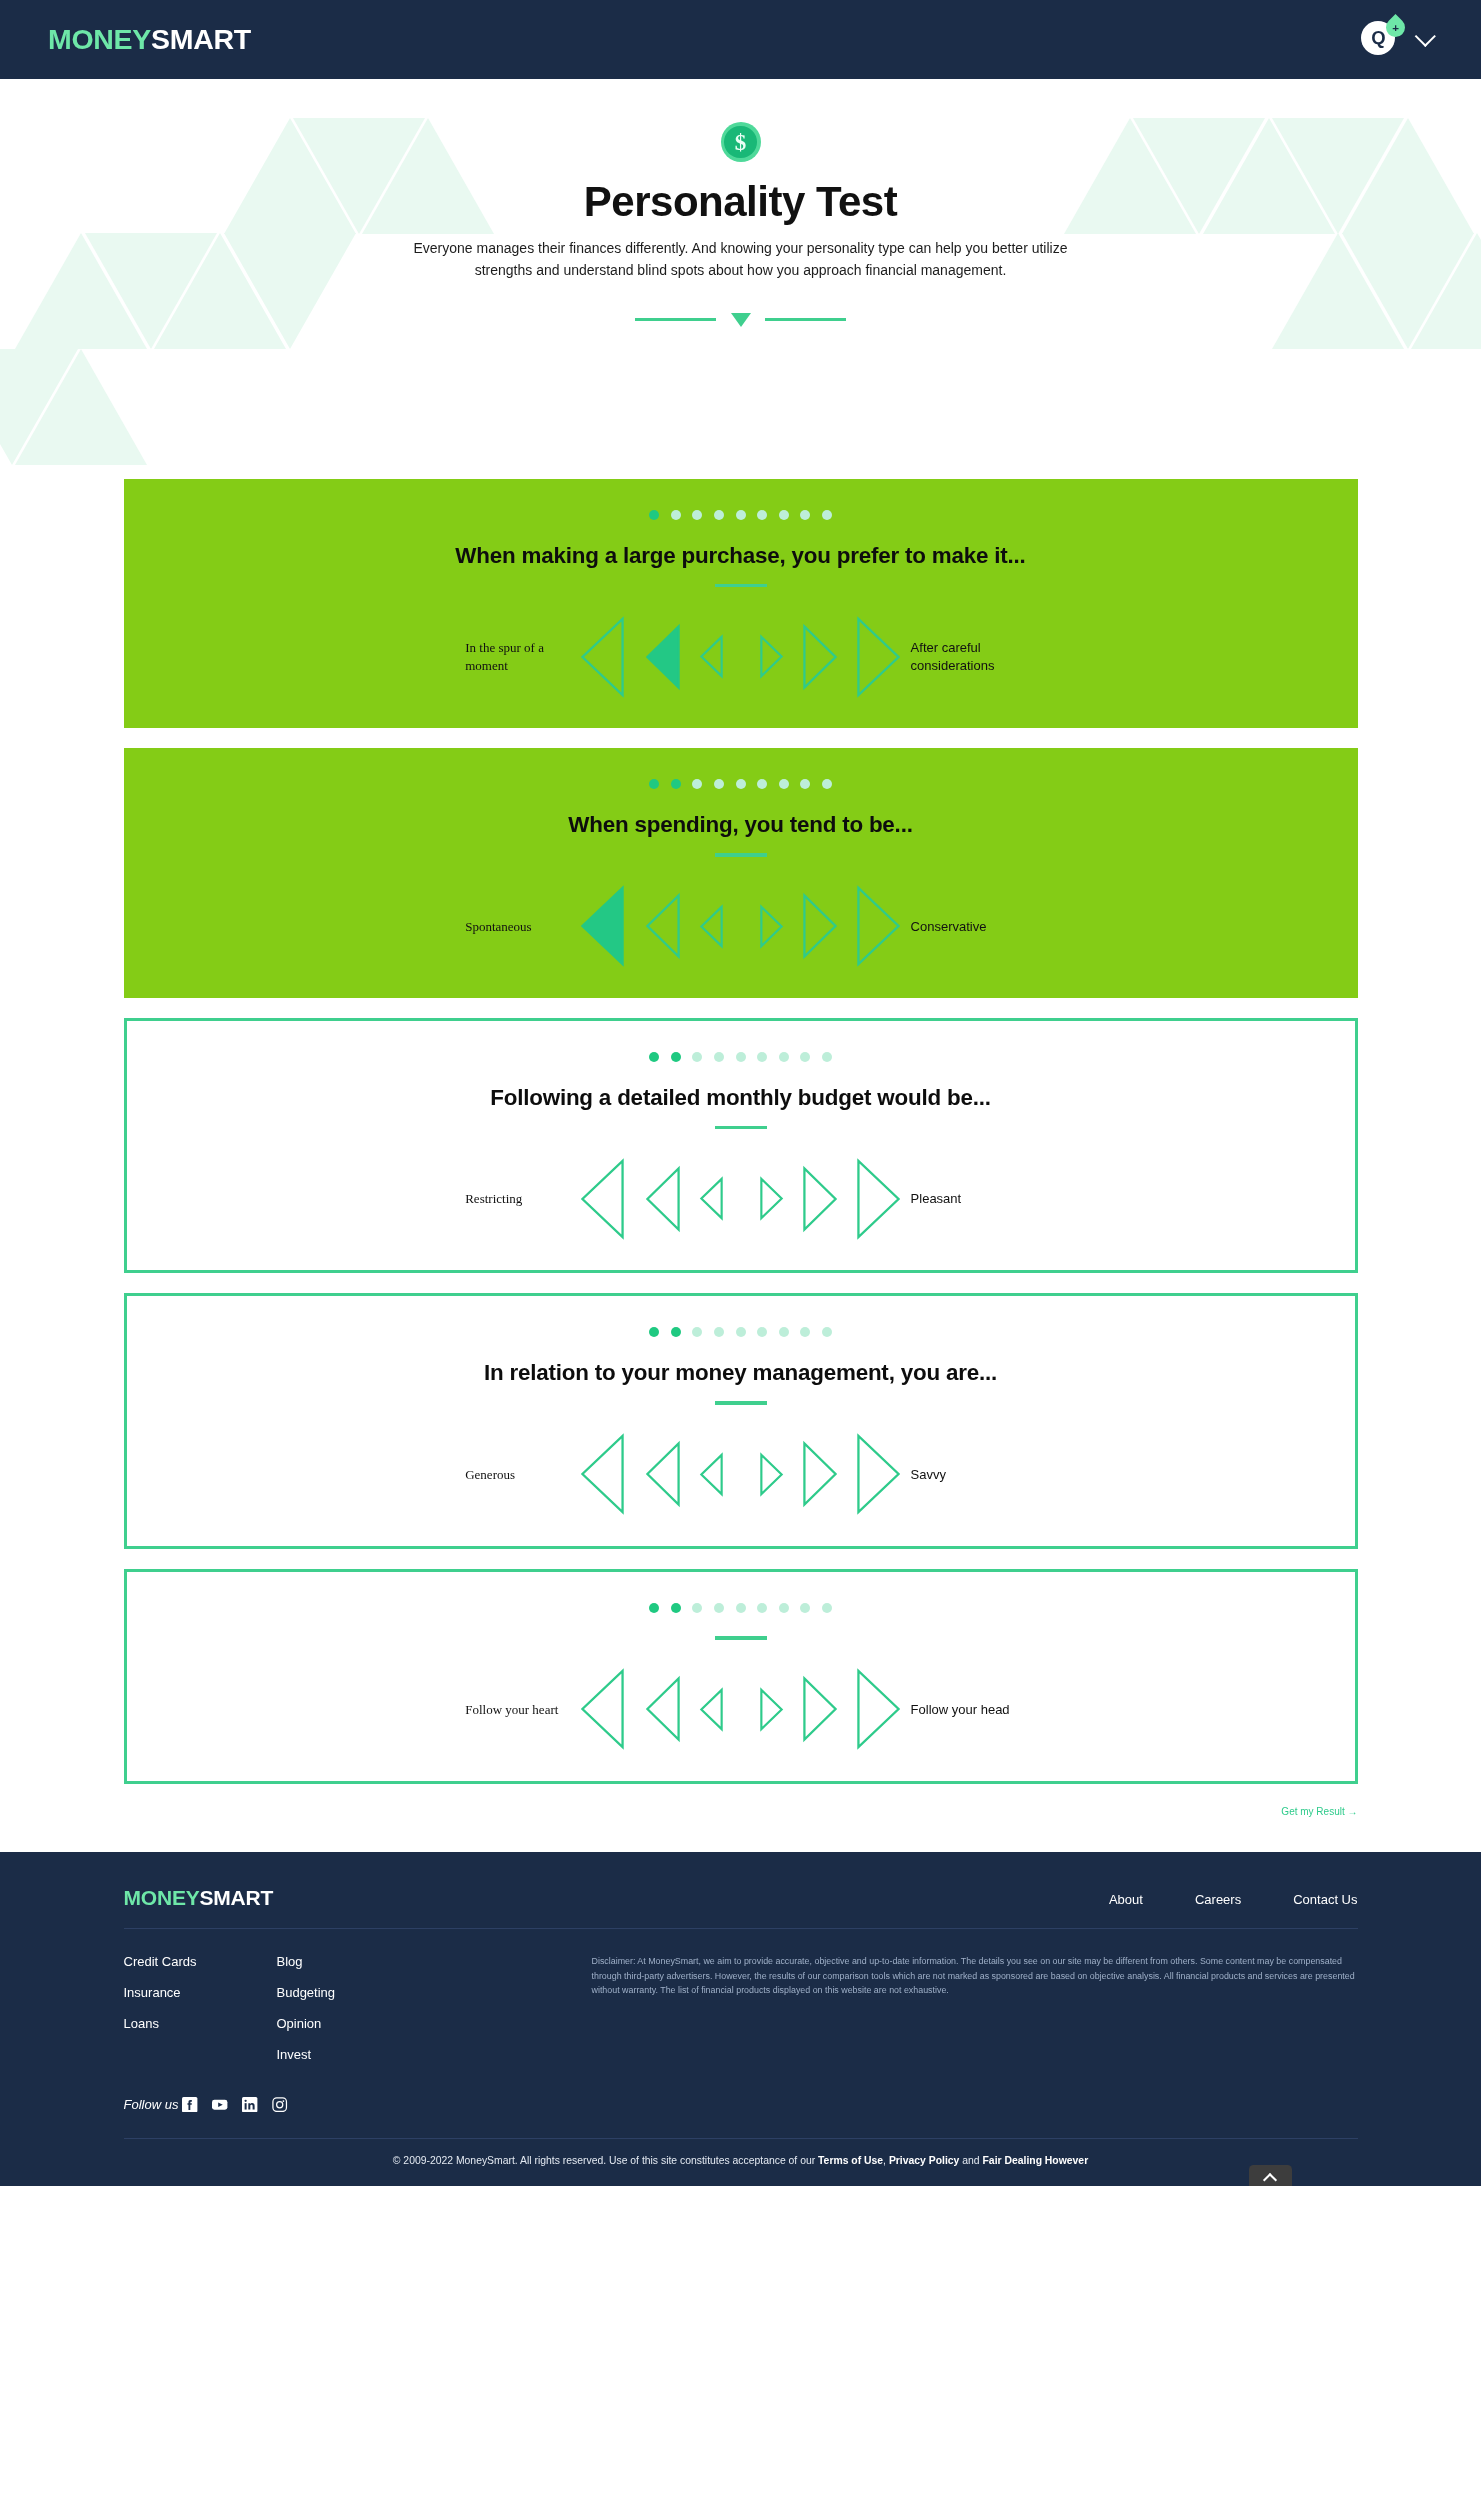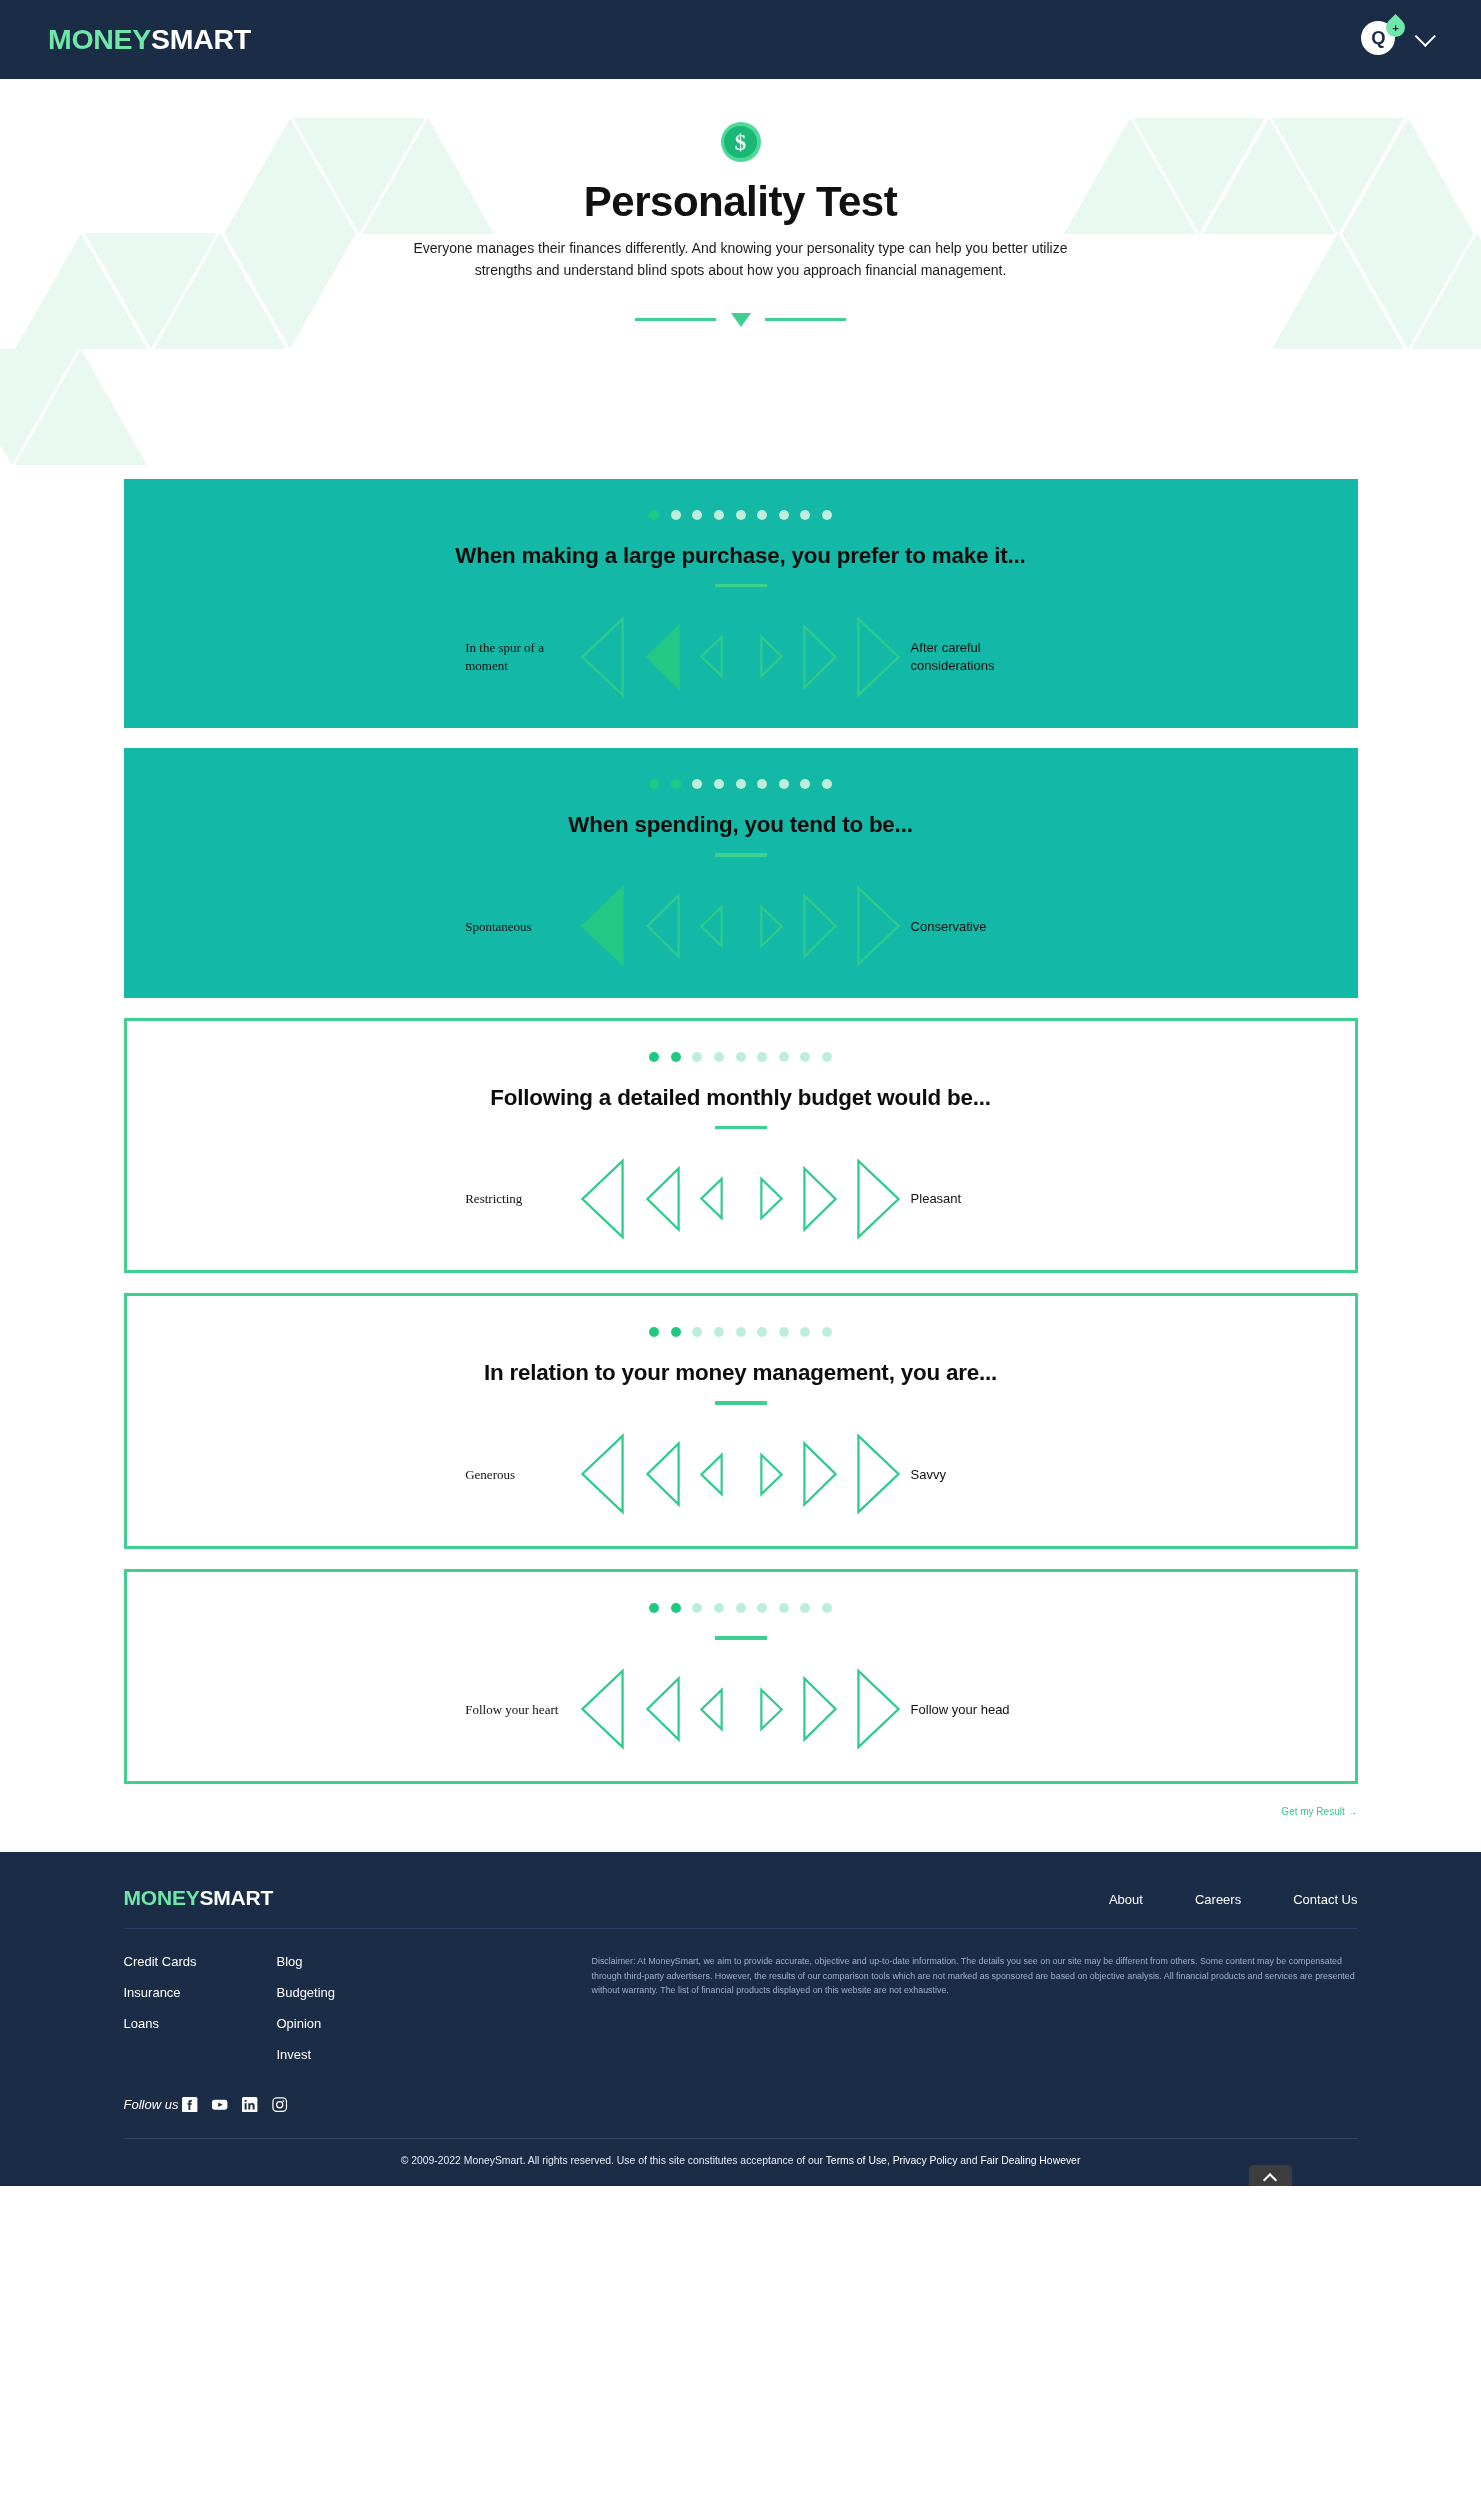--- a/index.html
+++ b/index.html
@@ -122,21 +122,21 @@
   }
 
   
   .questions { width: 1234px; margin: 14px auto 0 auto; }
 
   .qcard {
     margin-bottom: 20px;
     padding: 31px 0 37px 0;
     position: relative;
   }
-  .qcard.filled { background: #14b8a6; border: 0; }
+  .qcard.filled { background: #84cc16; border: 0; }
   .qcard.outline { background: #ffffff; border: 3.1px solid #3fcf8e; }
 
   .dots {
     display: flex; justify-content: center; gap: 11.6px;
     margin-bottom: 23px;
   }
   .dot { width: 10px; height: 10px; border-radius: 50%; background: #bdeed9; }
   .dot.on { background: #1fc981; }
 
   .qtitle {
@@ -217,21 +217,21 @@
   .soc { width: 15.4px; height: 15.4px; cursor: pointer; }
   .soc svg { display: block; }
 
   .footer-bottom {
     border-top: 0.8px solid #2d4064;
     padding: 16px 0 20px 0;
     text-align: center;
     position: relative;
   }
   .copyright { font-size: 10.4px; color: #e4eaf2; }
-  .copyright a { color: #ffffff; font-weight: 400; text-decoration: none; margin-top: 40px; }
+  .copyright a { color: #ffffff; font-weight: 700; text-decoration: none; margin-top: 40px; }
 
   .scroll-top {
     position: absolute; right: 66px; bottom: -4.6px;
     width: 43px; height: 26px;
     background: #3d3d3d;
     border-radius: 4.6px 4.6px 0 0;
     border: none; cursor: pointer;
     display: flex; align-items: center; justify-content: center;
   }
   .chev-up {

